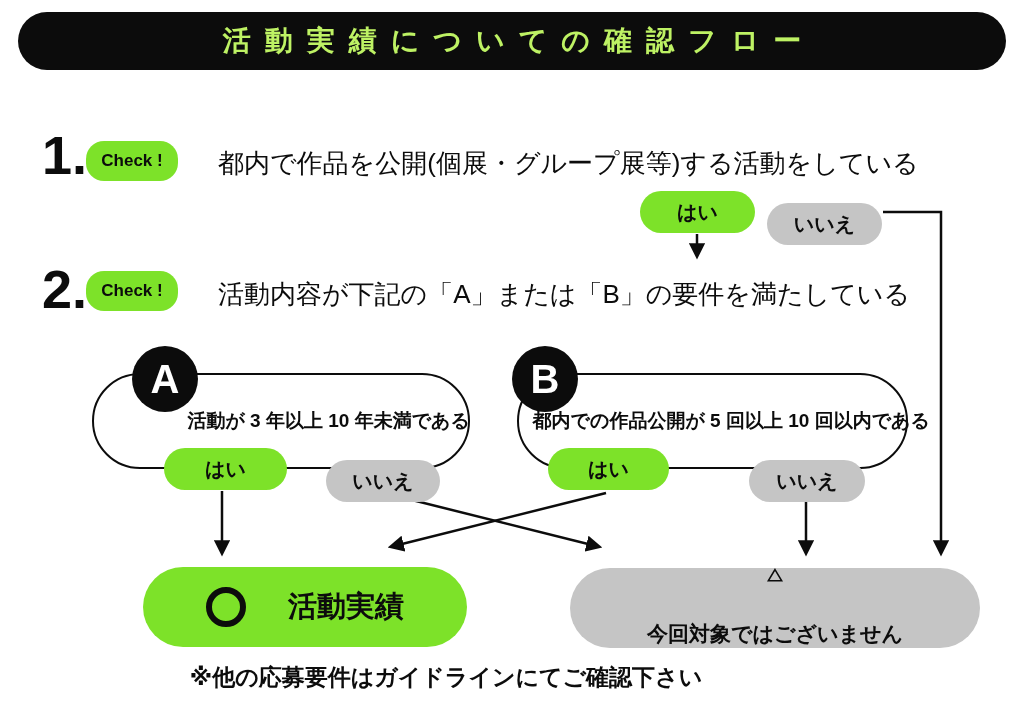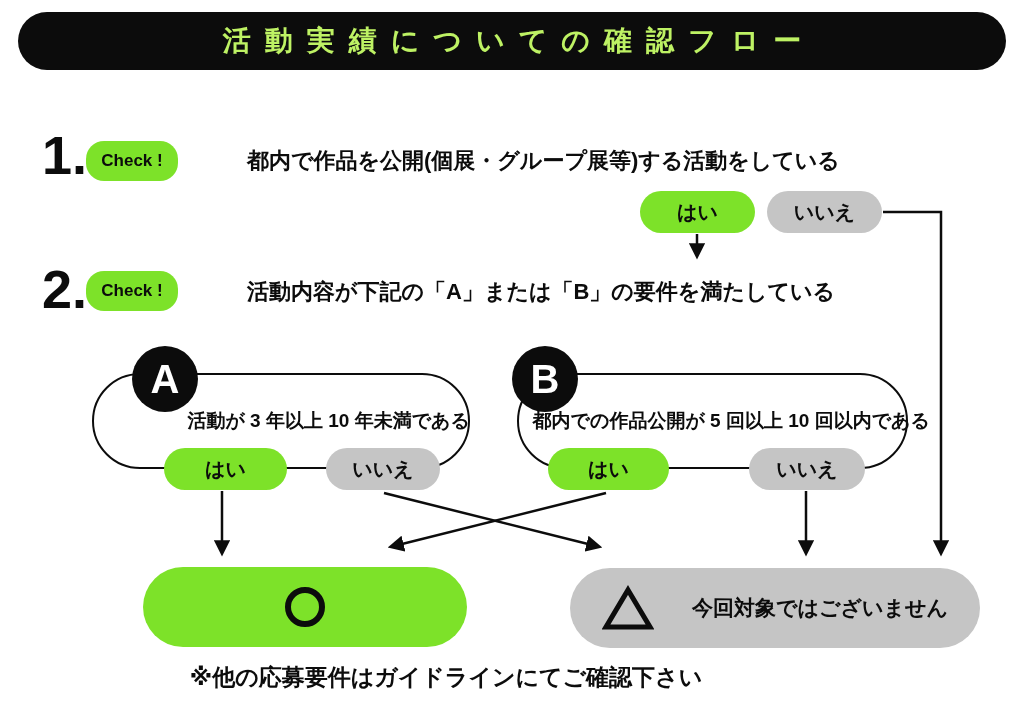--- a/index.html
+++ b/index.html
@@ -27,30 +27,30 @@
     letter-spacing:14px;padding-left:14px;white-space:nowrap;
   }
 
   
   .step-number{font-size:54px;font-weight:800;line-height:1;z-index:3;}
   .check-pill{
     background:var(--green);border-radius:18px;
     width:92px;height:40px;display:flex;align-items:center;justify-content:center;
     font-size:17px;font-weight:800;z-index:3;
   }
-  .step-question{font-size:22px;font-weight:700;white-space:nowrap;z-index:3;margin-left:29px;}
+  .step-question{font-size:26px;font-weight:400;white-space:nowrap;z-index:3;}
 
   
   .answer-pill{
     height:42px;border-radius:21px;
     display:flex;align-items:center;justify-content:center;
     font-size:20px;font-weight:800;z-index:4;
   }
   .pill-yes{background:var(--green);}
-  .pill-no{background:var(--gray);}
+  .pill-no{background:var(--gray);margin-top:12px;}
 
   
   .branch-outline{
     border:2.5px solid var(--ink);border-radius:50px;
     background:transparent;z-index:1;
   }
   .branch-badge{
     width:66px;height:66px;border-radius:50%;background:var(--ink);
     color:#ffffff;font-size:40px;font-weight:800;
     display:flex;align-items:center;justify-content:center;z-index:3;
@@ -139,21 +139,22 @@
   <line x1="697" y1="234" x2="697" y2="253" marker-end="url(#arw)"></line>
   <polyline points="883,212 941,212 941,550" marker-end="url(#arw)"></polyline>
   <line x1="222" y1="491" x2="222" y2="550" marker-end="url(#arw)"></line>
   <line x1="384" y1="493" x2="596" y2="546" marker-end="url(#arw)"></line>
   <line x1="606" y1="493" x2="394" y2="546" marker-end="url(#arw)"></line>
   <line x1="806" y1="491" x2="806" y2="550" marker-end="url(#arw)"></line>
 </svg>
 
 <div class="abs result-pill result-pass" style="left:143px;top:567px;width:324px;">
   <span class="circle-shape"></span>
+  <span class="result-label-pass">活動実績</span>
 </div>
-<div class="abs result-pill result-fail" style="left:570px;top:568px;width:410px;">
+<div class="abs result-pill result-fail" style="left:570px;top:568px;width:410px;flex-direction:column;">
   <svg width="52" height="46" viewBox="0 0 52 46">
     <polygon points="26,5 48,42 4,42" fill="none" stroke="#0c0c0c" stroke-width="5"></polygon>
   </svg>
   <span class="result-label-fail">今回対象ではございません</span>
 </div>
 
 <div class="abs footer-note">※他の応募要件はガイドラインにてご確認下さい</div>
 
 </body></html>

